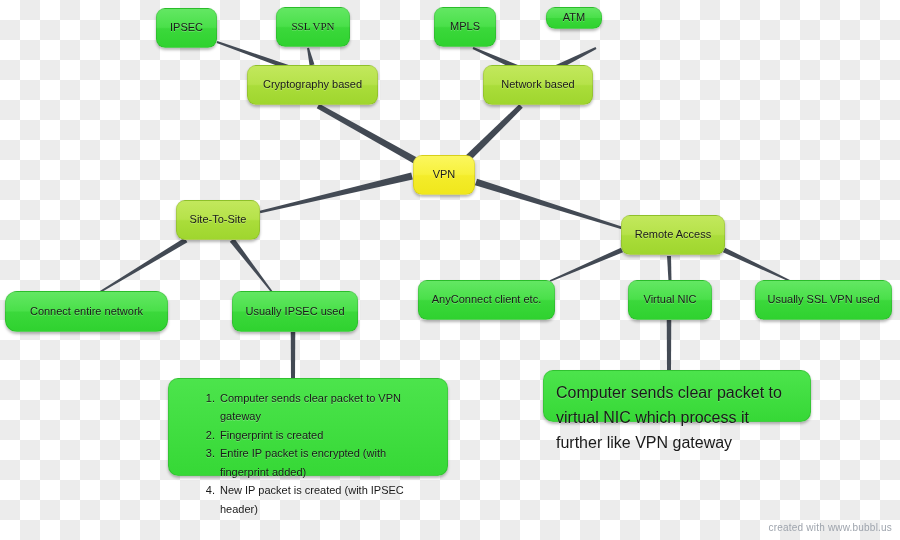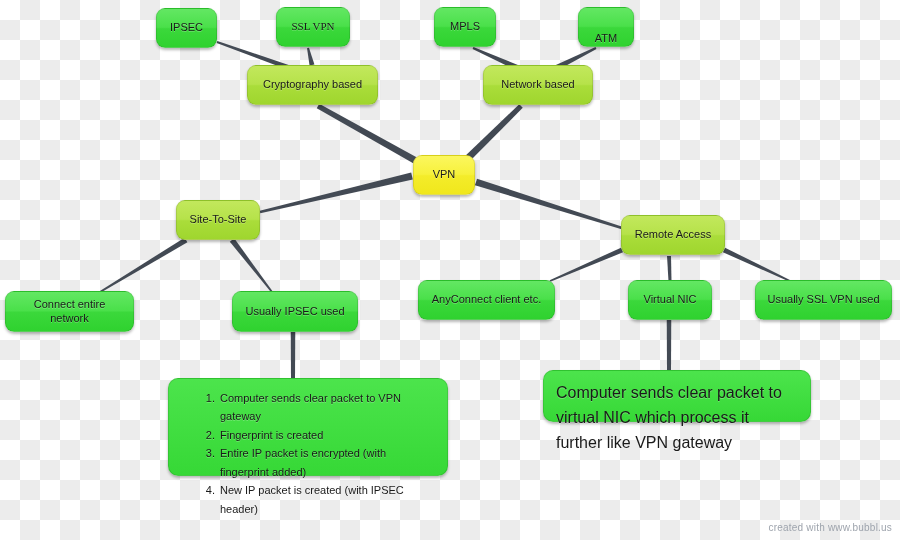--- a/index.html
+++ b/index.html
@@ -118,39 +118,39 @@
   <div id="node-layer">
       <div class="node g-green" style="left: 156px; top: 8px; width: 61px; height: 40px;">
         <span>IPSEC</span>
       </div>
       <div class="node g-green" style="left: 276px; top: 7px; width: 74px; height: 40px; font-family: Liberation Serif, serif;">
         <span>SSL VPN</span>
       </div>
       <div class="node g-green" style="left: 434px; top: 7px; width: 62px; height: 40px;">
         <span>MPLS</span>
       </div>
-      <div class="node g-green" style="left: 578px; top: 7px; width: 56px; height: 40px; align-items: flex-end;">
+      <div class="node g-green" style="left: 546px; top: 7px; width: 56px; height: 22px;">
         <span>ATM</span>
       </div>
       <div class="node g-lime" style="left: 247px; top: 65px; width: 131px; height: 40px; text-align: center;">
         <span>Cryptography based</span>
       </div>
       <div class="node g-lime" style="left: 483px; top: 65px; width: 110px; height: 40px;">
         <span>Network based</span>
       </div>
       <div class="node g-yellow" style="left: 413px; top: 155px; width: 62px; height: 40px;">
         <span>VPN</span>
       </div>
       <div class="node g-lime" style="left: 176px; top: 200px; width: 84px; height: 40px;">
         <span>Site-To-Site</span>
       </div>
       <div class="node g-lime" style="left: 621px; top: 215px; width: 104px; height: 40px;">
         <span>Remote Access</span>
       </div>
-      <div class="node g-green" style="left: 5px; top: 291px; width: 129px; height: 41px;">
+      <div class="node g-green" style="left: 5px; top: 291px; width: 163px; height: 41px; border-radius: 12px;">
         <span>Connect entire network</span>
       </div>
       <div class="node g-green" style="left: 232px; top: 291px; width: 126px; height: 41px;">
         <span>Usually IPSEC used</span>
       </div>
       <div class="node g-green" style="left: 418px; top: 280px; width: 137px; height: 40px;">
         <span>AnyConnect client etc.</span>
       </div>
       <div class="node g-green" style="left: 628px; top: 280px; width: 84px; height: 40px;">
         <span>Virtual NIC</span>

